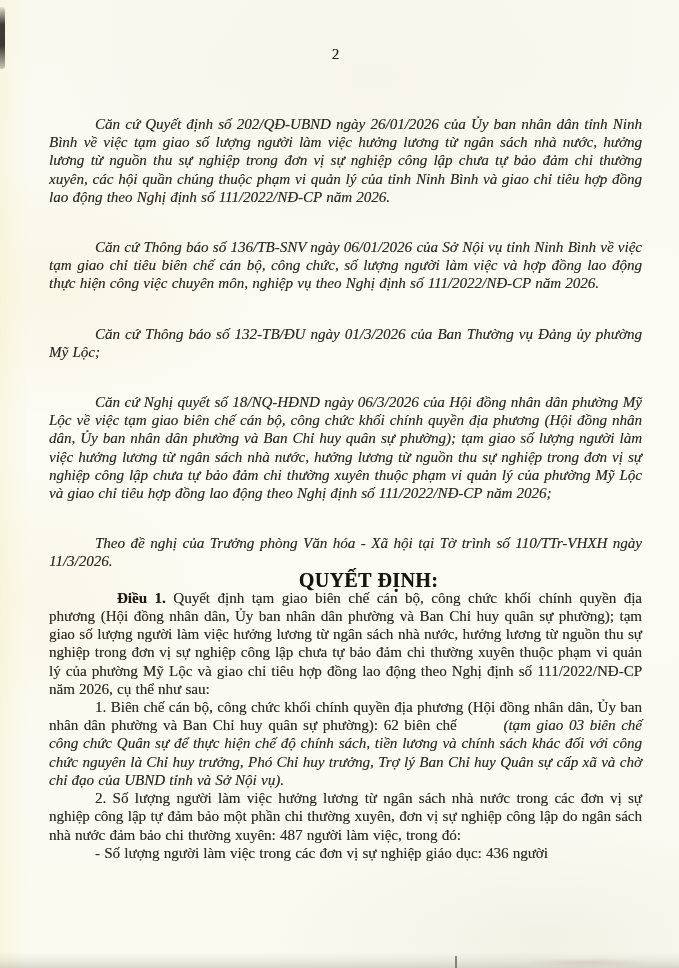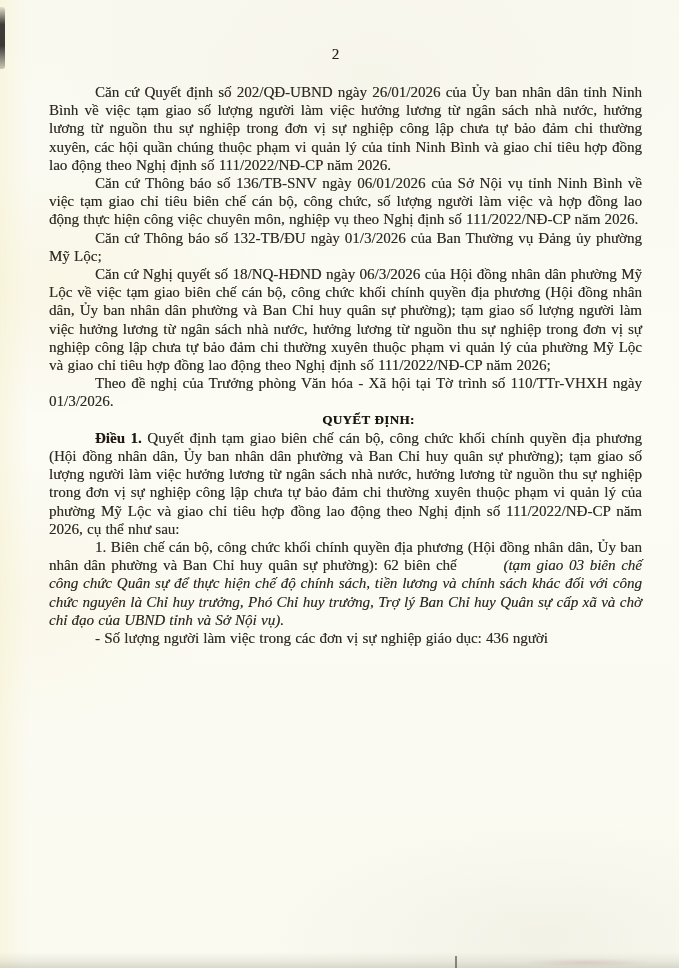--- a/index.html
+++ b/index.html
@@ -72,35 +72,38 @@
     line-height: 18.2px;
     text-align: justify;
     text-shadow: 0.25px 0.25px 0.55px rgba(46,40,32,0.5);
     word-spacing: 0.5px;
   }
   .doc-body p {
     margin: 0;
     text-indent: 46px;
   }
   p.pre {
+    font-style: italic;
+    margin-top: 32px;
   }
   .decision-heading {
     margin: 8px 0 9px 0;
     text-align: center;
     text-indent: 0;
     font-weight: 700;
     font-style: normal;
-    font-size: 13px;
+    font-size: 20px;
     letter-spacing: 0.4px;
     color: #17130d;
     text-shadow: 0.4px 0.4px 0.6px rgba(30,25,18,0.6);
   }
   .art-lead {
     font-weight: 700;
     color: #1c1811;
+    margin-left: 22px;
   }
   em.note {
     font-style: italic;
     margin-left: 41px;
   }
 </style>
 </head>
 <body>
 
 <div class="page">
@@ -109,28 +112,29 @@
   <div class="scan-mark-top-left"></div>
 
   <div class="page-number">2</div>
 
   <div class="doc-body">
 
     <p class="pre">Căn cứ Quyết định số 202/QĐ-UBND ngày 26/01/2026 của Ủy ban nhân dân tỉnh Ninh Bình về việc tạm giao số lượng người làm việc hưởng lương từ ngân sách nhà nước, hưởng lương từ nguồn thu sự nghiệp trong đơn vị sự nghiệp công lập chưa tự bảo đảm chi thường xuyên, các hội quần chúng thuộc phạm vi quản lý của tỉnh Ninh Bình và giao chỉ tiêu hợp đồng lao động theo Nghị định số 111/2022/NĐ-CP năm 2026.</p>
     <p class="pre">Căn cứ Thông báo số 136/TB-SNV ngày 06/01/2026 của Sở Nội vụ tỉnh Ninh Bình về việc tạm giao chỉ tiêu biên chế cán bộ, công chức, số lượng người làm việc và hợp đồng lao động thực hiện công việc chuyên môn, nghiệp vụ theo Nghị định số 111/2022/NĐ-CP năm 2026.</p>
     <p class="pre">Căn cứ Thông báo số 132-TB/ĐU ngày 01/3/2026 của Ban Thường vụ Đảng ủy phường Mỹ Lộc;</p>
     <p class="pre">Căn cứ Nghị quyết số 18/NQ-HĐND ngày 06/3/2026 của Hội đồng nhân dân phường Mỹ Lộc về việc tạm giao biên chế cán bộ, công chức khối chính quyền địa phương (Hội đồng nhân dân, Ủy ban nhân dân phường và Ban Chỉ huy quân sự phường); tạm giao số lượng người làm việc hưởng lương từ ngân sách nhà nước, hưởng lương từ nguồn thu sự nghiệp trong đơn vị sự nghiệp công lập chưa tự bảo đảm chi thường xuyên thuộc phạm vi quản lý của phường Mỹ Lộc và giao chỉ tiêu hợp đồng lao động theo Nghị định số 111/2022/NĐ-CP năm 2026;</p>
-    <p class="pre">Theo đề nghị của Trưởng phòng Văn hóa - Xã hội tại Tờ trình số 110/TTr-VHXH ngày 01/3/2026.</p>
+    <p class="pre">Theo đề nghị của Trưởng phòng Văn hóa - Xã hội tại Tờ trình số 110/TTr-VHXH ngày 11/3/2026.</p>
 
     <p class="decision-heading">QUYẾT ĐỊNH:</p>
 
     <p><span class="art-lead">Điều 1.</span><span> Quyết định tạm giao biên chế cán bộ, công chức khối chính quyền địa phương (Hội đồng nhân dân, Ủy ban nhân dân phường và Ban Chỉ huy quân sự phường); tạm giao số lượng người làm việc hưởng lương từ ngân sách nhà nước, hưởng lương từ nguồn thu sự nghiệp trong đơn vị sự nghiệp công lập chưa tự bảo đảm chi thường xuyên thuộc phạm vi quản lý của phường Mỹ Lộc và giao chỉ tiêu hợp đồng lao động theo Nghị định số 111/2022/NĐ-CP năm 2026, cụ thể như sau:</span></p>
 
     <p><span>1. Biên chế cán bộ, công chức khối chính quyền địa phương (Hội đồng nhân dân, Ủy ban nhân dân phường và Ban Chỉ huy quân sự phường): 62 biên chế </span><em class="note">(tạm giao 03 biên chế công chức Quân sự để thực hiện chế độ chính sách, tiền lương và chính sách khác đối với công chức nguyên là Chỉ huy trưởng, Phó Chỉ huy trưởng, Trợ lý Ban Chỉ huy Quân sự cấp xã và chờ chỉ đạo của UBND tỉnh và Sở Nội vụ).</em></p>
 
+    <p>2. Số lượng người làm việc hưởng lương từ ngân sách nhà nước trong các đơn vị sự nghiệp công lập tự đảm bảo một phần chi thường xuyên, đơn vị sự nghiệp công lập do ngân sách nhà nước đảm bảo chi thường xuyên: 487 người làm việc, trong đó:</p>
 
     <p>- Số lượng người làm việc trong các đơn vị sự nghiệp giáo dục: 436 người</p>
 
   </div>
 
   <div class="scan-bottom-band"></div>
   <div class="scan-artifact-line"></div>
   <div class="scan-smudge"></div>
 
 </div>

